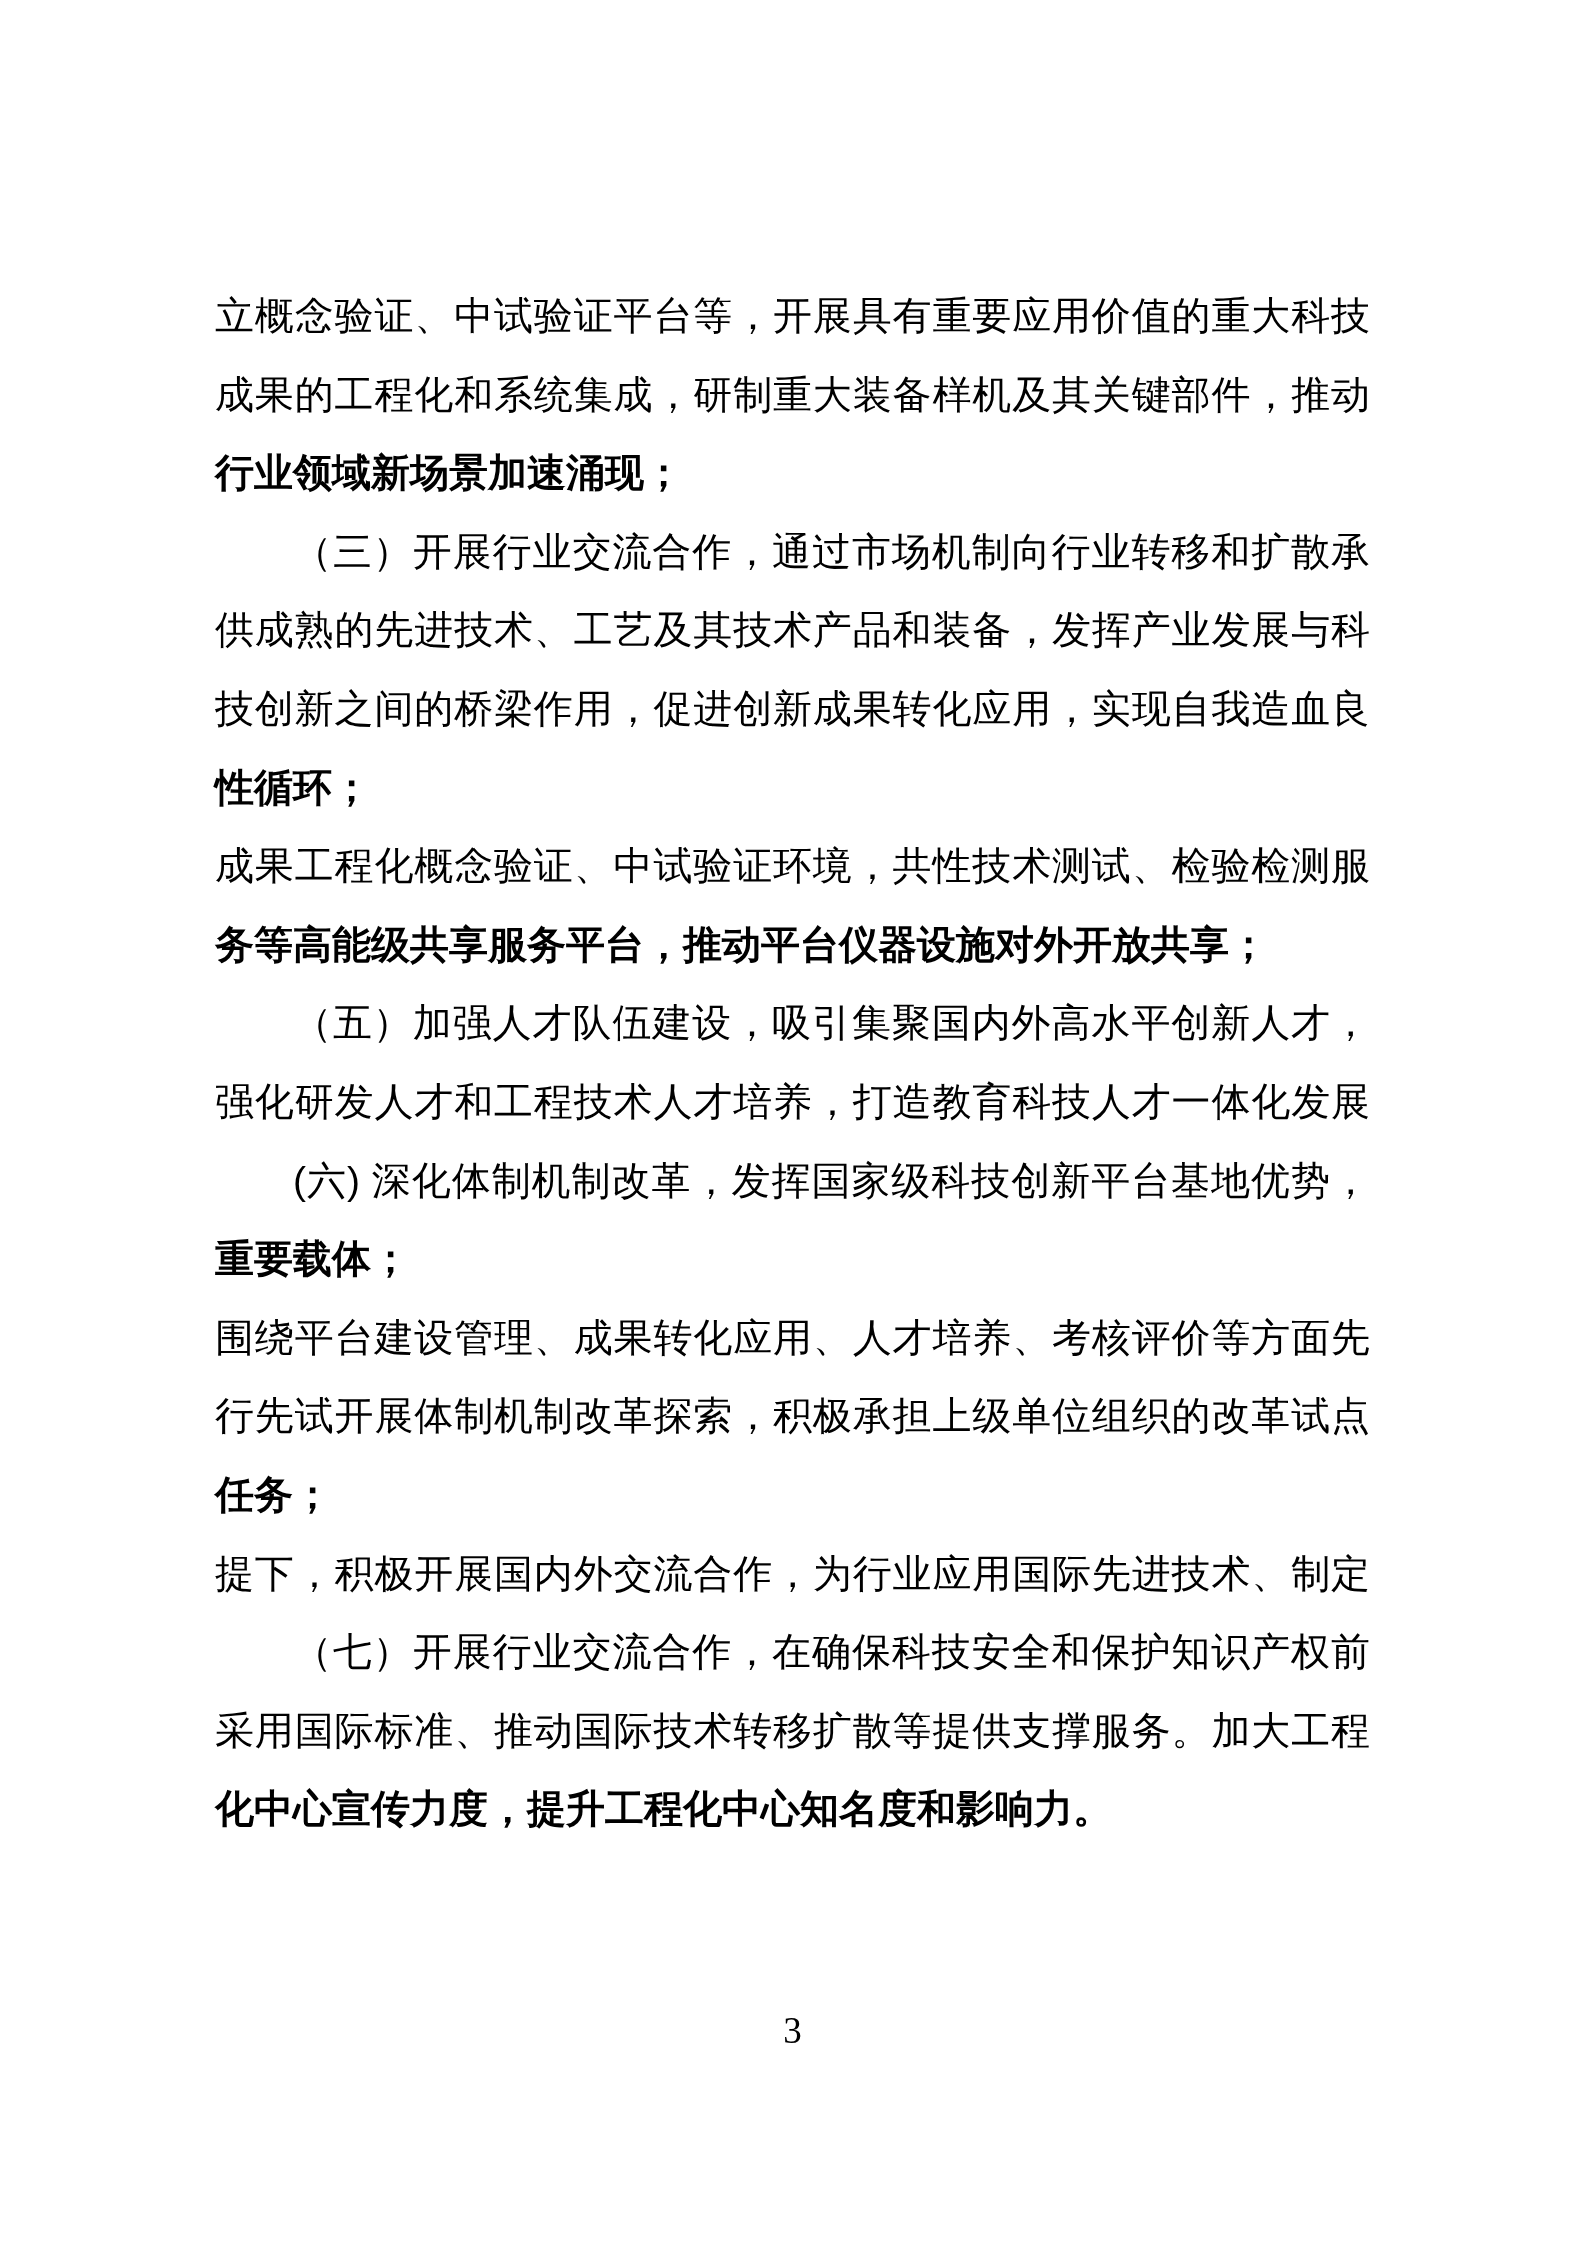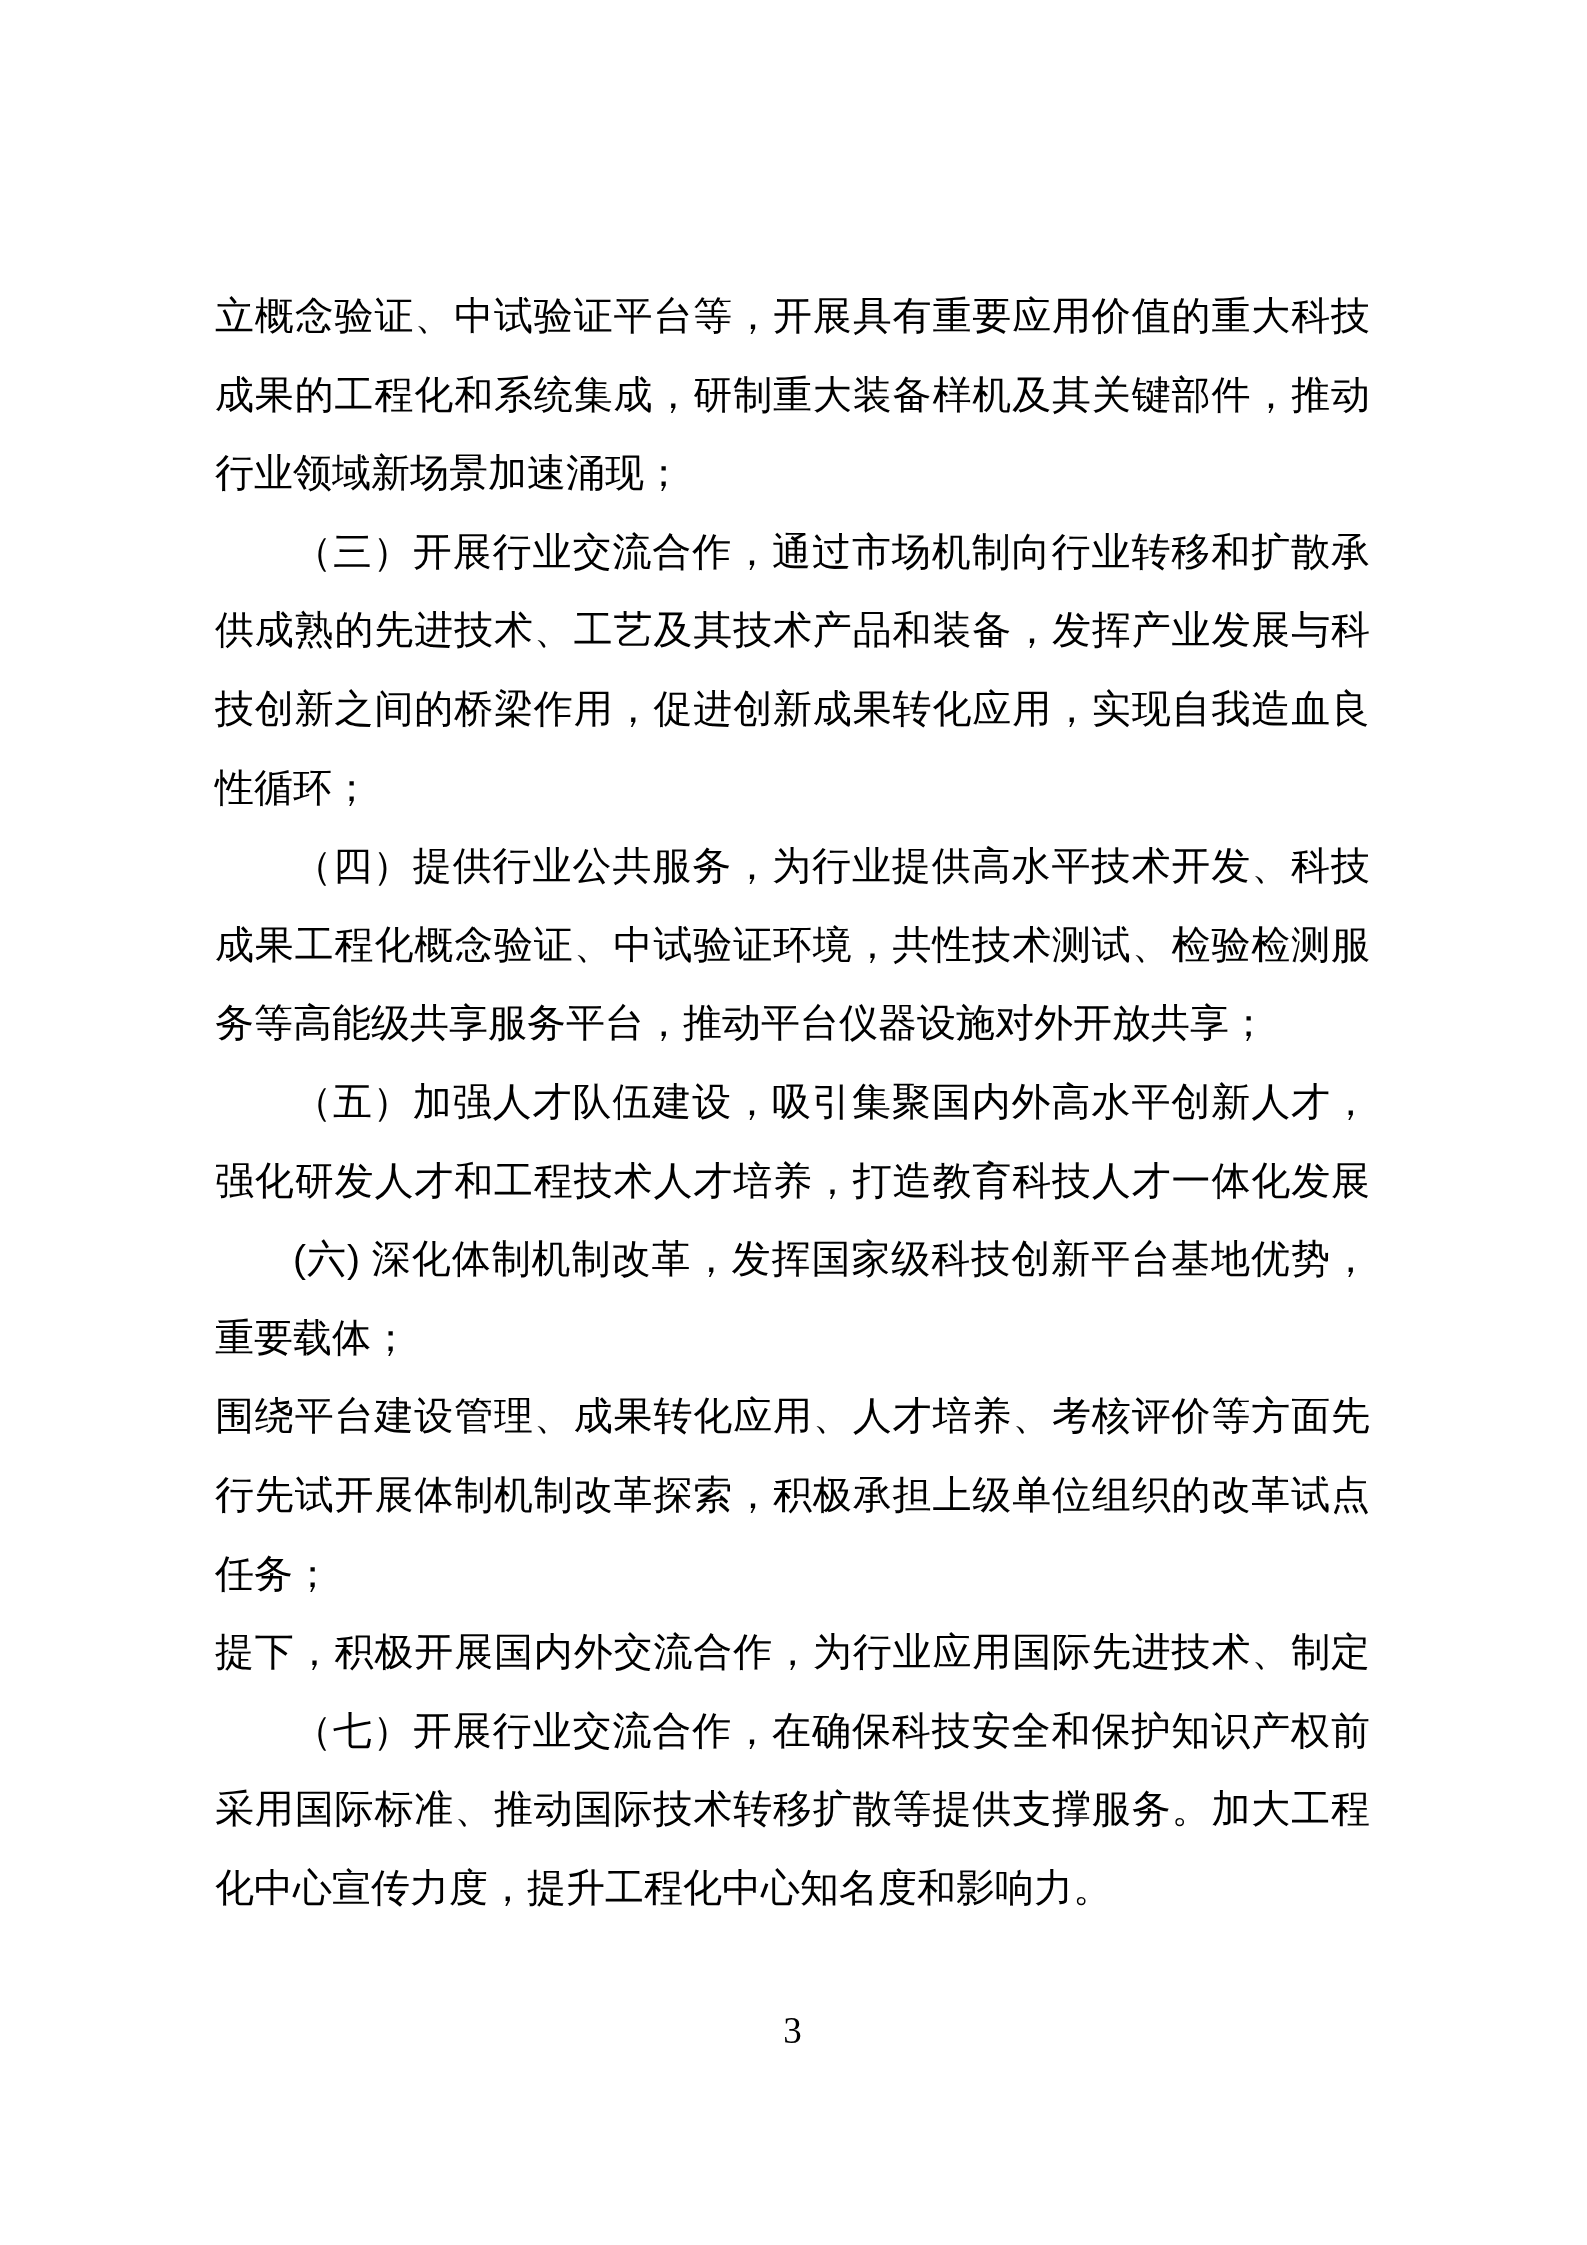--- a/index.html
+++ b/index.html
@@ -30,20 +30,21 @@
   }
   .line {
     height: 78.6px;
     text-align: justify;
     text-align-last: justify;
     white-space: nowrap;
   }
   .line.indent { text-indent: 2em; }
   .line.para-end {
     text-align-last: left;
+    font-weight: bold;
   }
   .page-number {
     position: absolute;
     top: 2008px;
     left: 215px;
     width: 1155px;
     text-align: center;
     font-family: "Liberation Serif", serif;
     font-size: 37px;
     line-height: 46px;
@@ -55,21 +56,20 @@
 
 <div class="page">
   <div class="text-block">
       <div class="line">立概念验证、中试验证平台等，开展具有重要应用价值的重大科技</div>
       <div class="line">成果的工程化和系统集成，研制重大装备样机及其关键部件，推动</div>
       <div class="line para-end">行业领域新场景加速涌现；</div>
       <div class="line indent">（三）开展行业交流合作，通过市场机制向行业转移和扩散承</div>
       <div class="line">供成熟的先进技术、工艺及其技术产品和装备，发挥产业发展与科</div>
       <div class="line">技创新之间的桥梁作用，促进创新成果转化应用，实现自我造血良</div>
       <div class="line para-end">性循环；</div>
-      <div class="line indent">（四）提供行业公共服务，为行业提供高水平技术开发、科技</div>
       <div class="line">成果工程化概念验证、中试验证环境，共性技术测试、检验检测服</div>
       <div class="line para-end">务等高能级共享服务平台，推动平台仪器设施对外开放共享；</div>
       <div class="line indent">（五）加强人才队伍建设，吸引集聚国内外高水平创新人才，</div>
       <div class="line">强化研发人才和工程技术人才培养，打造教育科技人才一体化发展</div>
       <div class="line indent">(六) 深化体制机制改革，发挥国家级科技创新平台基地优势，</div>
       <div class="line para-end">重要载体；</div>
       <div class="line">围绕平台建设管理、成果转化应用、人才培养、考核评价等方面先</div>
       <div class="line">行先试开展体制机制改革探索，积极承担上级单位组织的改革试点</div>
       <div class="line para-end">任务；</div>
       <div class="line">提下，积极开展国内外交流合作，为行业应用国际先进技术、制定</div>

